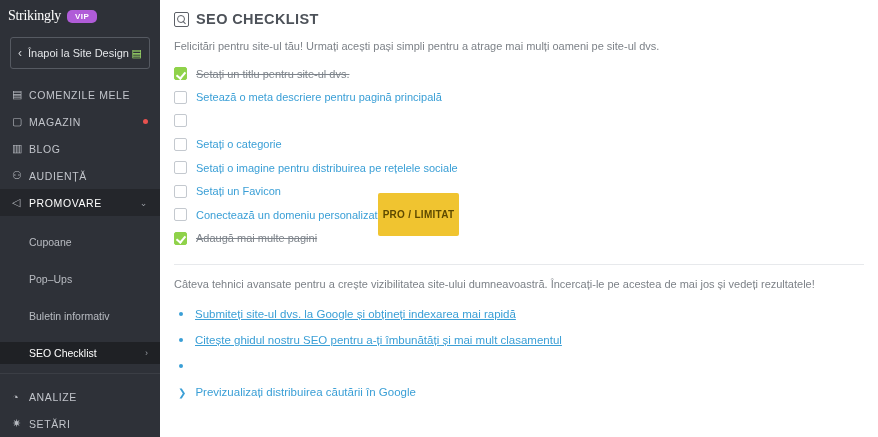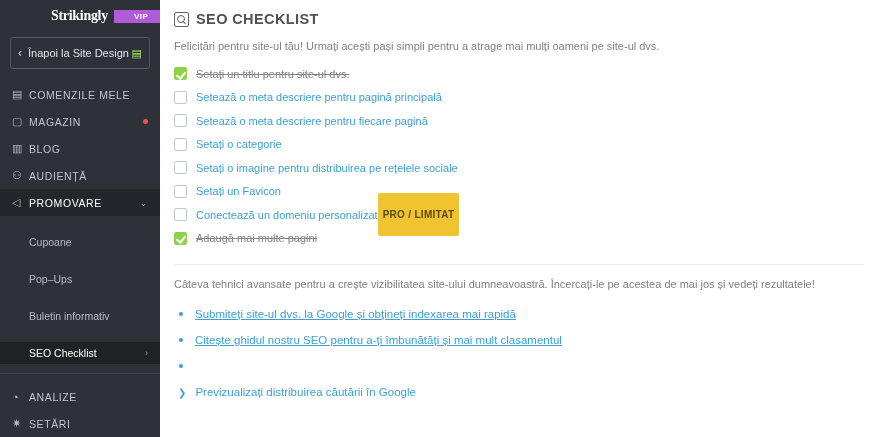--- a/index.html
+++ b/index.html
@@ -28,33 +28,32 @@
   .logo-bar {
     height: 26px;
     display: flex;
     align-items: center;
     padding: 0 8px;
     margin-top: 3px;
   }
   .logo-text {
     color: #ffffff;
     font-size: 14px;
-    font-weight: bold;
+    font-weight: normal;
     letter-spacing: -0.3px;
     font-family: "Liberation Serif", serif;
-    margin-left: 43px;
   }
   .vip-badge {
     margin-left: 6px;
     background: #b05cd8;
     color: #ffffff;
     font-size: 8px;
     font-weight: bold;
-    padding: 2px 20px;
-    border-radius: 0;
+    padding: 2px 8px;
+    border-radius: 5px;
     letter-spacing: 0.5px;
   }
   .back-btn {
     margin: 8px 10px 0 10px;
     height: 32px;
     border: 1px solid #565a62;
     border-radius: 3px;
     display: flex;
     align-items: center;
     padding: 0 7px;
@@ -376,21 +375,20 @@
       <li class="check-row done">
         <span class="box checked"></span>
         <span class="check-label">Setați un titlu pentru site-ul dvs.</span>
       </li>
       <li class="check-row">
         <span class="box"></span>
         <span class="check-label">Setează o meta descriere pentru pagină principală</span>
       </li>
       <li class="check-row">
         <span class="box"></span>
-        <span class="check-label">Setează o meta descriere pentru fiecare pagină</span>
       </li>
       <li class="check-row">
         <span class="box"></span>
         <span class="check-label">Setați o categorie</span>
       </li>
       <li class="check-row">
         <span class="box"></span>
         <span class="check-label">Setați o imagine pentru distribuirea pe rețelele sociale</span>
       </li>
       <li class="check-row">

